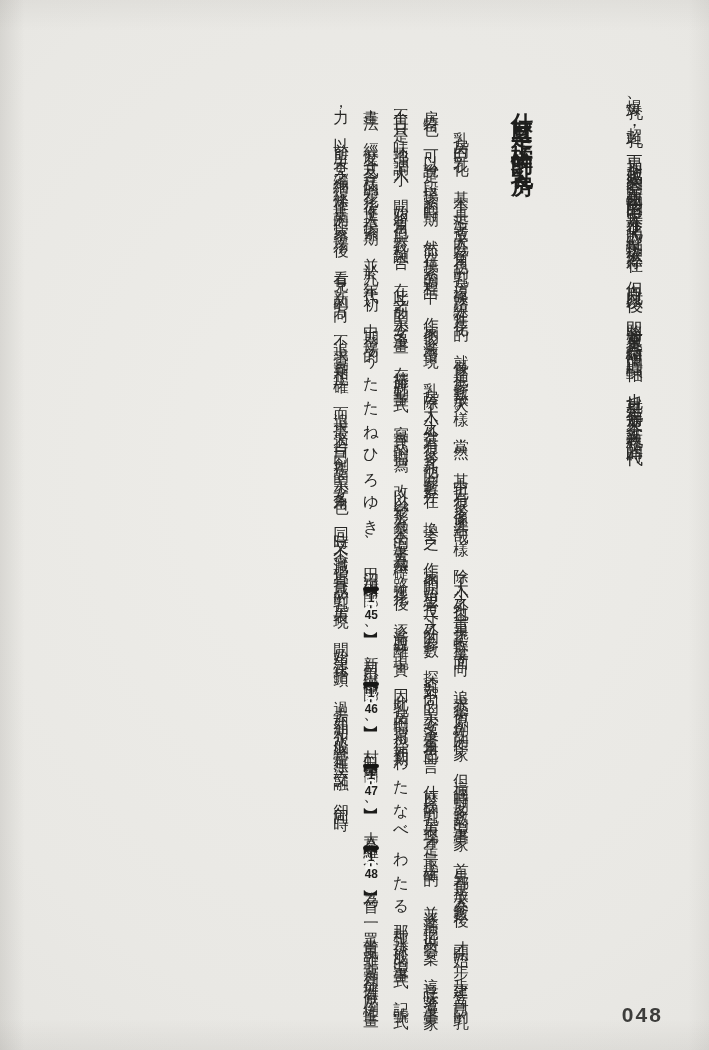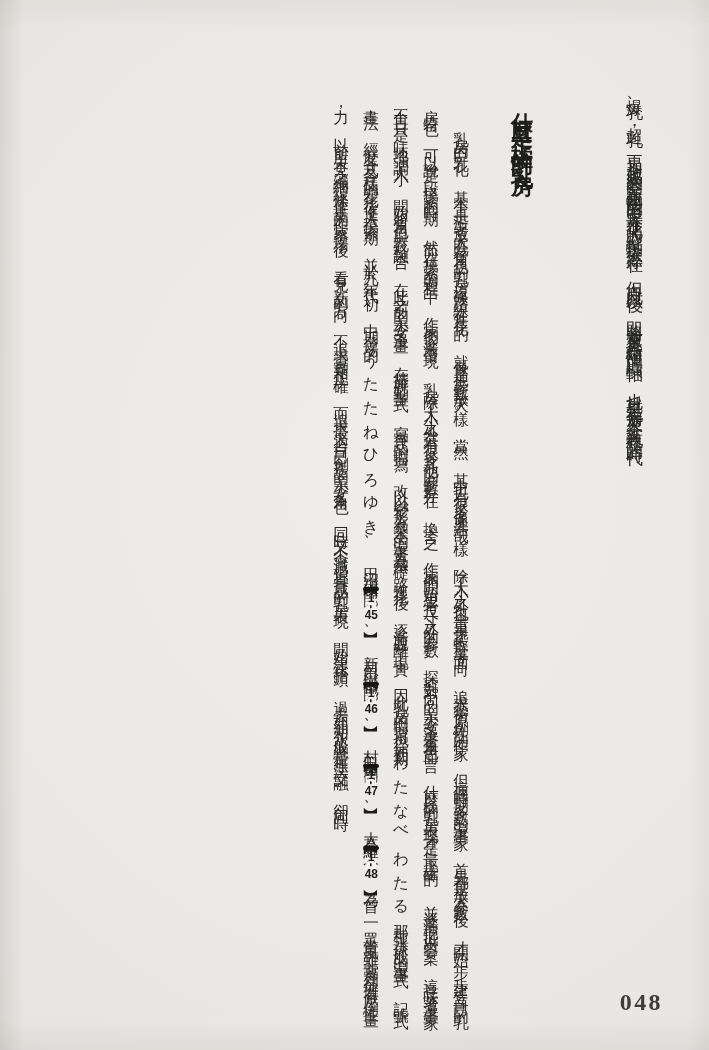--- a/index.html
+++ b/index.html
@@ -90,24 +90,24 @@
   .figref .fignum {
     font-size: 12px;
     color: #1c1c1a;
     letter-spacing: 0.05em;
   }
   .figref .tcy { text-combine-upright: all; }
 
   .pagenum {
     position: absolute;
     right: 46px;
-    bottom: 34px;
-    font-family: Liberation Serif, serif;
+    bottom: 23px;
+    font-family: Liberation Sans, sans-serif;
     font-weight: 700;
-    font-size: 24px;
+    font-size: 21px;
     letter-spacing: 0.10em;
     color: #3d3d3b;
   }
 </style>
 </head>
 <body>
 
 <div class="page">
 
   <div class="intro-block vtext">

